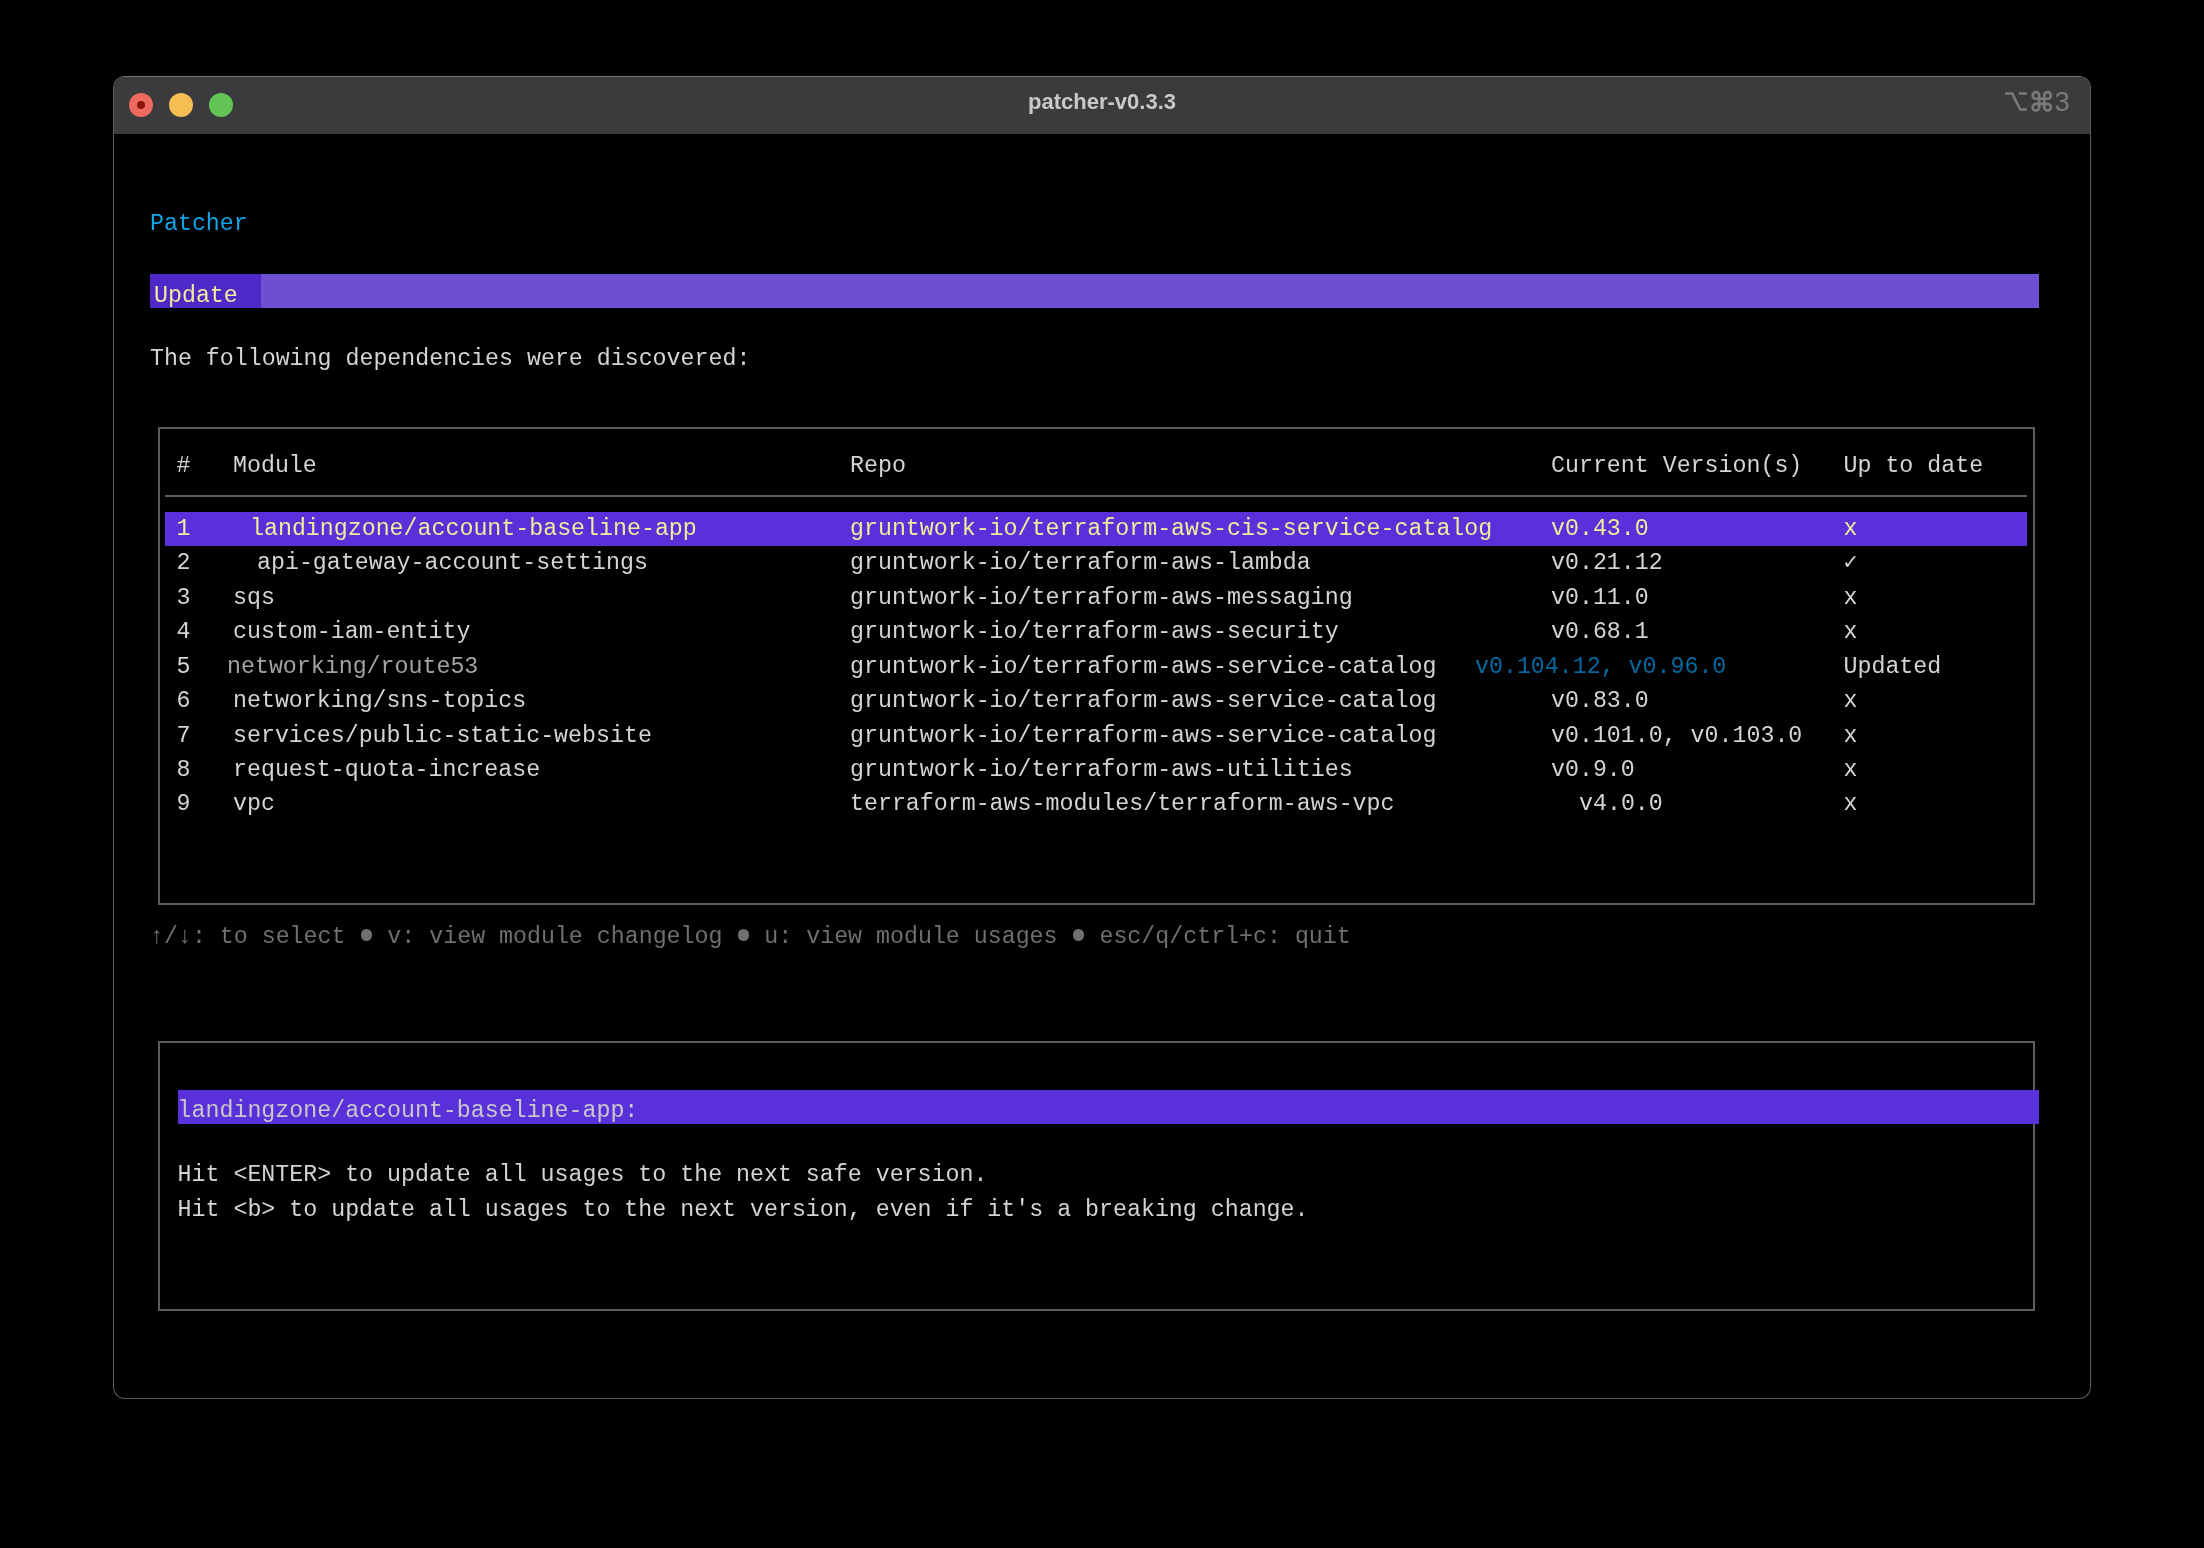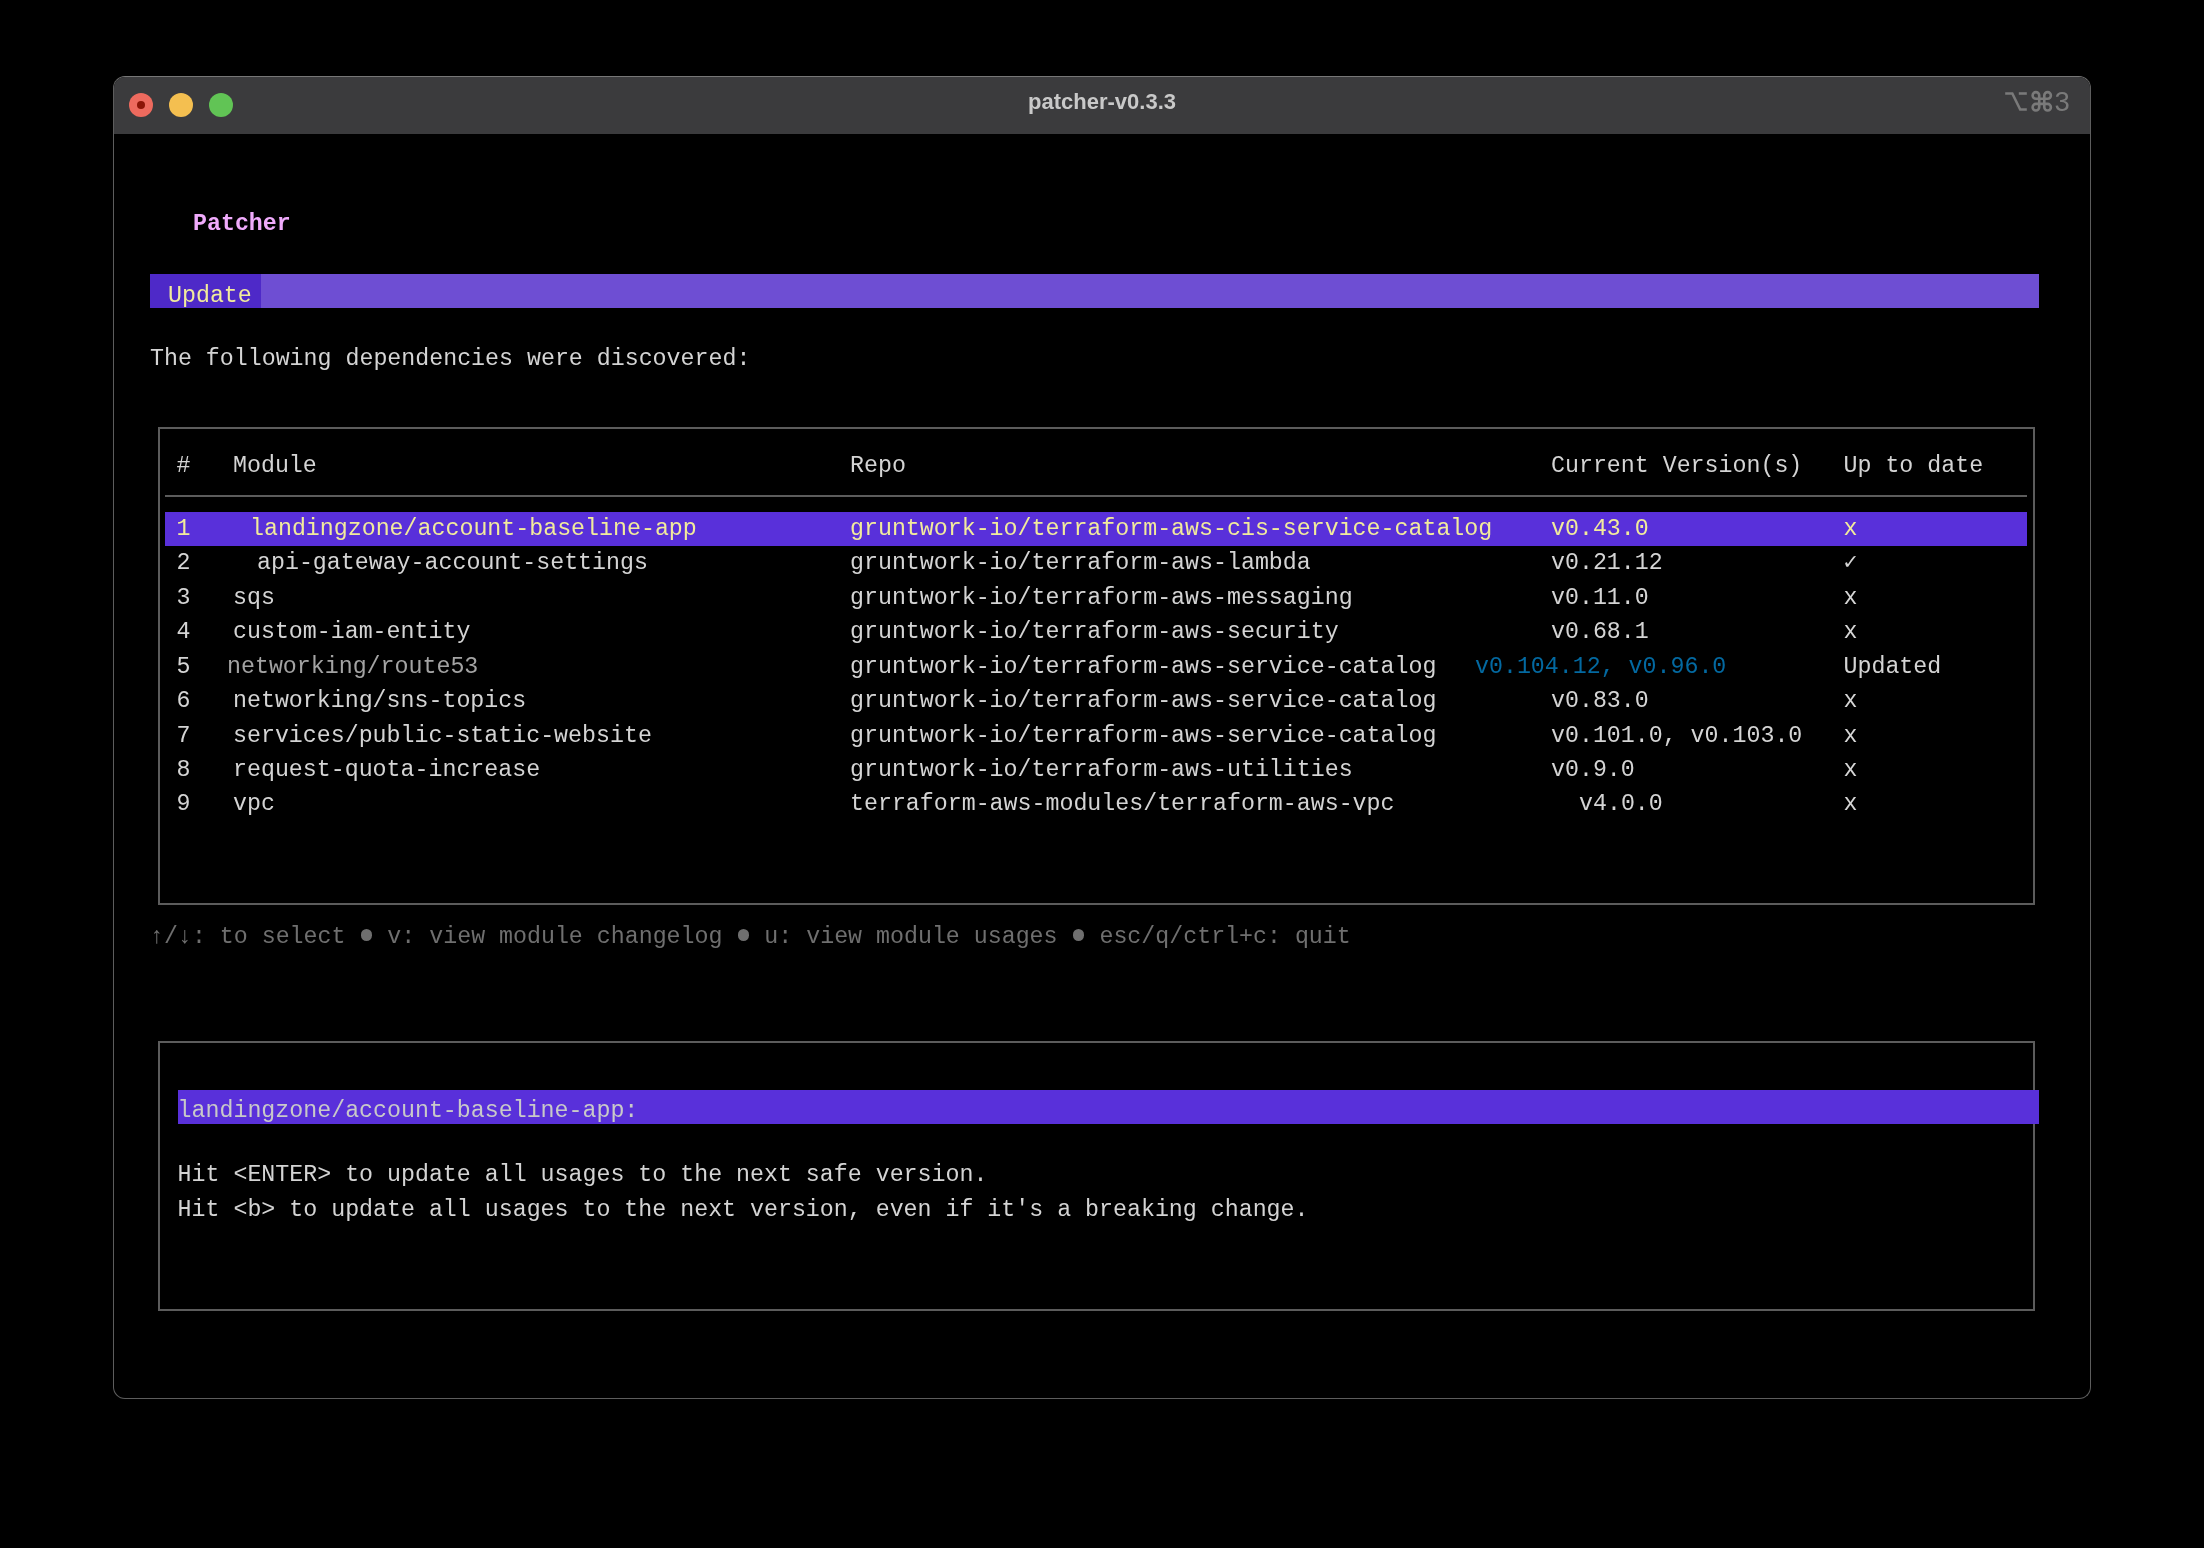--- a/index.html
+++ b/index.html
@@ -19,24 +19,24 @@
 <svg class="abs" style="left:1890px;top:10.5px;opacity:.999;" width="75" height="27" viewBox="0 0 75 27">
 <g stroke="#7a7a7a" stroke-width="2.6" fill="none">
 <path d="M 1.2 5.5 H 8.3 L 16.2 21.5 H 22.8"></path>
 <path d="M 14.8 5.5 H 22.8"></path>
 <path d="M 35.2 10.7 V 7.3 A 3.3 3.3 0 1 0 31.9 10.7 H 40.3 V 7.3 A 3.3 3.3 0 1 1 43.6 10.7 H 35.2 V 15.9 V 19.3 A 3.3 3.3 0 1 1 31.9 15.9 H 40.3 V 19.3 A 3.3 3.3 0 1 0 43.6 15.9 H 35.2 M 40.3 10.7 V 15.9"></path>
 </g>
 <text x="50.5" y="23.3" font-family="Liberation Sans" font-size="27.5" fill="#7a7a7a">3</text>
 </svg>
 </div>
 </div>
-<div class="mono" style="left:150px;top:206.6px;color:#f0abfc;font-weight:bold;margin-left:43px;">Patcher</div>
+<div class="mono" style="left:150px;top:206.6px;color:#0ea5e9;font-weight:normal;">Patcher</div>
 <div class="abs" style="left:150px;top:273.5px;width:1889.3px;height:34.5px;background:#6e4ed3;"></div>
 <div class="abs" style="left:150px;top:273.5px;width:111px;height:34.5px;background:#4e29c8;"></div>
-<div class="mono" style="left:168px;top:278.8px;color:#f2eb9c;">Update</div>
+<div class="mono" style="left:154px;top:278.8px;color:#f2eb9c;">Update</div>
 <div class="mono" style="left:150px;top:342.4px;color:#d4d4d4;">The following dependencies were discovered:</div>
 <div class="abs" style="left:158.4px;top:426.8px;width:1876.8px;height:478.0px;border:2px solid #5c5c5c;box-sizing:border-box;"></div>
 <div class="mono" style="left:176.5px;top:448.6px;color:#d4d4d4;">#</div>
 <div class="mono" style="left:233px;top:448.6px;color:#d4d4d4;">Module</div>
 <div class="mono" style="left:850px;top:448.6px;color:#d4d4d4;">Repo</div>
 <div class="mono" style="left:1551px;top:448.6px;color:#d4d4d4;">Current Version(s)</div>
 <div class="mono" style="left:1843.5px;top:448.6px;color:#d4d4d4;">Up to date</div>
 <div class="abs" style="left:165px;top:495.2px;width:1862px;height:2px;background:#5c5c5c;"></div>
 <div class="abs" style="left:164.8px;top:511.9px;width:1861.8px;height:34.43px;background:#5930da;"></div>
 <div class="mono" style="left:176.5px;top:511.9px;color:#f2eb9c;">1</div>

